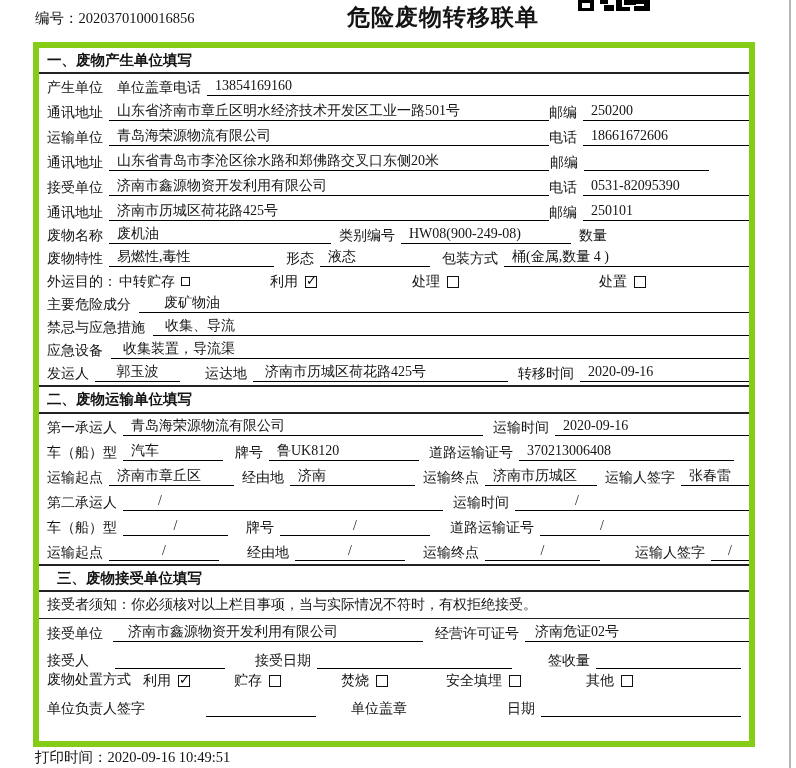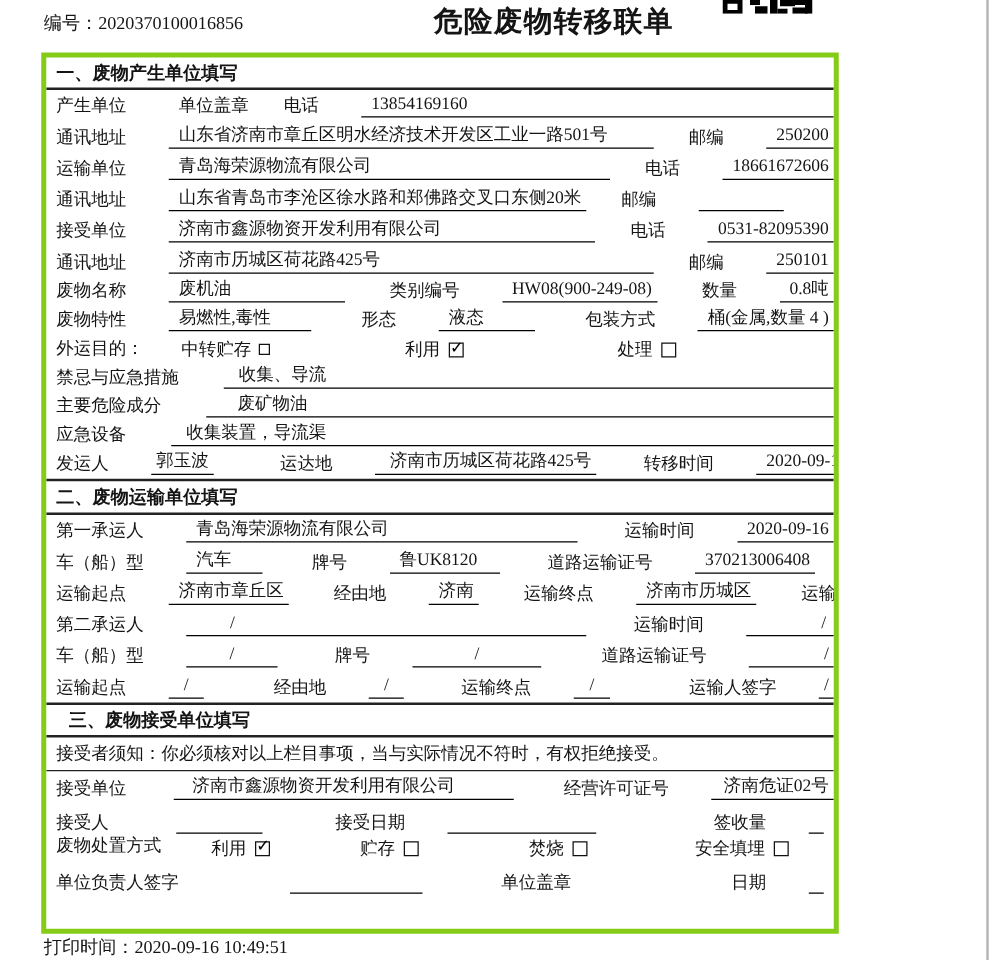--- a/index.html
+++ b/index.html
@@ -4,29 +4,29 @@
 <style>
   html,body{margin:0;padding:0;background:#ffffff;}
   body{width:796px;height:768px;position:relative;overflow:hidden;
        font-family:"Liberation Serif","DejaVu Serif",serif;font-size:14px;color:#141414;}
   .page-edge{position:absolute;left:789px;top:0;width:2px;height:768px;background:#b6b6b6;}
   .doc-number{position:absolute;left:35px;top:9px;font-size:14.5px;white-space:nowrap;}
   .doc-title{position:absolute;left:443px;top:2px;transform:translateX(-50%);
              font-family:"Liberation Sans","DejaVu Sans",sans-serif;font-weight:bold;
              font-size:23px;letter-spacing:1px;white-space:nowrap;}
   .qr-frag{position:absolute;left:578px;top:0;}
-  .formbox{position:absolute;left:33px;top:42px;width:638px;height:705px;
-           border:4px solid #84cc16;box-sizing:border-box;background:#fff;overflow:hidden;}
+  .formbox{position:absolute;left:33px;top:42px;width:722px;height:705px;
+           border:6px solid #84cc16;box-sizing:border-box;background:#fff;overflow:hidden;}
   .sec{display:flex;align-items:center;padding-left:8px;
        font-family:"Liberation Sans","DejaVu Sans",sans-serif;font-weight:bold;font-size:14.5px;}
   .sec1{height:24px;border-bottom:2px solid #222;}
   .sec2,.sec3{border-top:2px solid #222;border-bottom:2px solid #222;}
   .sec2{height:25px;} .sec3{height:24px;padding-left:18px;}
   .note{height:26px;display:flex;align-items:center;padding-left:8px;border-bottom:1.5px solid #222;}
-  .row{display:flex;align-items:flex-end;padding-left:8px;box-sizing:border-box;gap:28px;}
+  .row{display:flex;align-items:flex-end;padding-left:8px;box-sizing:border-box;}
   .h25{height:25px;} .h23{height:23px;} .hc{height:25px;}
   .h26{height:26px;} .h27{height:27px;} .h22{height:23px;}
   .lbl{white-space:nowrap;margin-bottom:3px;line-height:16px;}
   .val{border-bottom:1px solid #000;white-space:nowrap;margin-bottom:3px;line-height:16px;
        min-height:16px;box-sizing:border-box;padding:0 4px 1px 8px;}
   .fill{flex:1 1 auto;}
   .tc{text-align:center;padding-left:4px;}
   .grp{display:flex;align-items:center;white-space:nowrap;}
   .cb{display:inline-block;width:12px;height:12px;border:1.3px solid #111;margin-left:7px;
       position:relative;box-sizing:border-box;background:#fff;}
@@ -102,21 +102,20 @@
     <span class="lbl" style="margin-left:auto;margin-right:6px">邮编</span>
     <span class="val fill">250101</span>
   </div>
 
   <div class="row h23">
     <span class="lbl" style="margin-right:6px">废物名称</span>
     <span class="val" style="width:222px">废机油</span>
     <span class="lbl" style="margin-left:8px;margin-right:6px">类别编号</span>
     <span class="val" style="width:170px">HW08(900-249-08)</span>
     <span class="lbl" style="margin-left:8px;margin-right:6px">数量</span>
-    <span class="val fill">0.8吨</span>
   </div>
 
   <div class="row h23">
     <span class="lbl" style="margin-right:6px">废物特性</span>
     <span class="val" style="width:165px">易燃性,毒性</span>
     <span class="lbl" style="margin-left:12px;margin-right:6px">形态</span>
     <span class="val" style="width:110px">液态</span>
     <span class="lbl" style="margin-left:12px;margin-right:6px">包装方式</span>
     <span class="val fill">桶(金属,数量 4 )</span>
   </div>
@@ -135,27 +134,27 @@
         <span>处理</span>
         <span class="cb"></span>
       </span>
     <span class="grp" style="margin-left:140px">
         <span>处置</span>
         <span class="cb"></span>
       </span>
   </div>
 
   <div class="row h23">
+    <span class="lbl" style="margin-right:8px">主要危险成分</span>
+    <span class="val fill" style="padding-left:25px">废矿物油</span>
+  </div>
+
+  <div class="row h23">
     <span class="lbl" style="margin-right:8px">禁忌与应急措施</span>
     <span class="val fill" style="padding-left:12px">收集、导流</span>
-  </div>
-
-  <div class="row h23">
-    <span class="lbl" style="margin-right:8px">主要危险成分</span>
-    <span class="val fill" style="padding-left:25px">废矿物油</span>
   </div>
 
   <div class="row h23">
     <span class="lbl" style="margin-right:8px">应急设备</span>
     <span class="val fill" style="padding-left:12px">收集装置，导流渠</span>
   </div>
 
   <div class="row h23">
     <span class="lbl" style="margin-right:6px">发运人</span>
     <span class="val tc" style="width:85px">郭玉波</span>
@@ -229,21 +228,21 @@
     <span class="val" style="width:310px;padding-left:15px">济南市鑫源物资开发利用有限公司</span>
     <span class="lbl" style="margin-left:12px;margin-right:6px">经营许可证号</span>
     <span class="val fill" style="padding-left:10px">济南危证02号</span>
   </div>
 
   <div class="row h27">
     <span class="lbl" style="margin-right:6px">接受人</span>
     <span class="val" style="width:110px;margin-left:20px"></span>
     <span class="lbl" style="margin-left:30px;margin-right:6px">接受日期</span>
     <span class="val" style="width:195px"></span>
-    <span class="lbl" style="margin-left:66px;margin-right:6px">签收量</span>
+    <span class="lbl" style="margin-left:36px;margin-right:6px">签收量</span>
     <span class="val fill" style="margin-right:8px"></span>
   </div>
 
   <div class="row h25" style="align-items:flex-start">
     <span class="lbl" style="margin-bottom:0">废物处置方式</span>
     <span class="grp" style="margin-left:12px">
         <span>利用</span>
         <span class="cb checked"></span>
       </span>
     <span class="grp" style="margin-left:44px">

